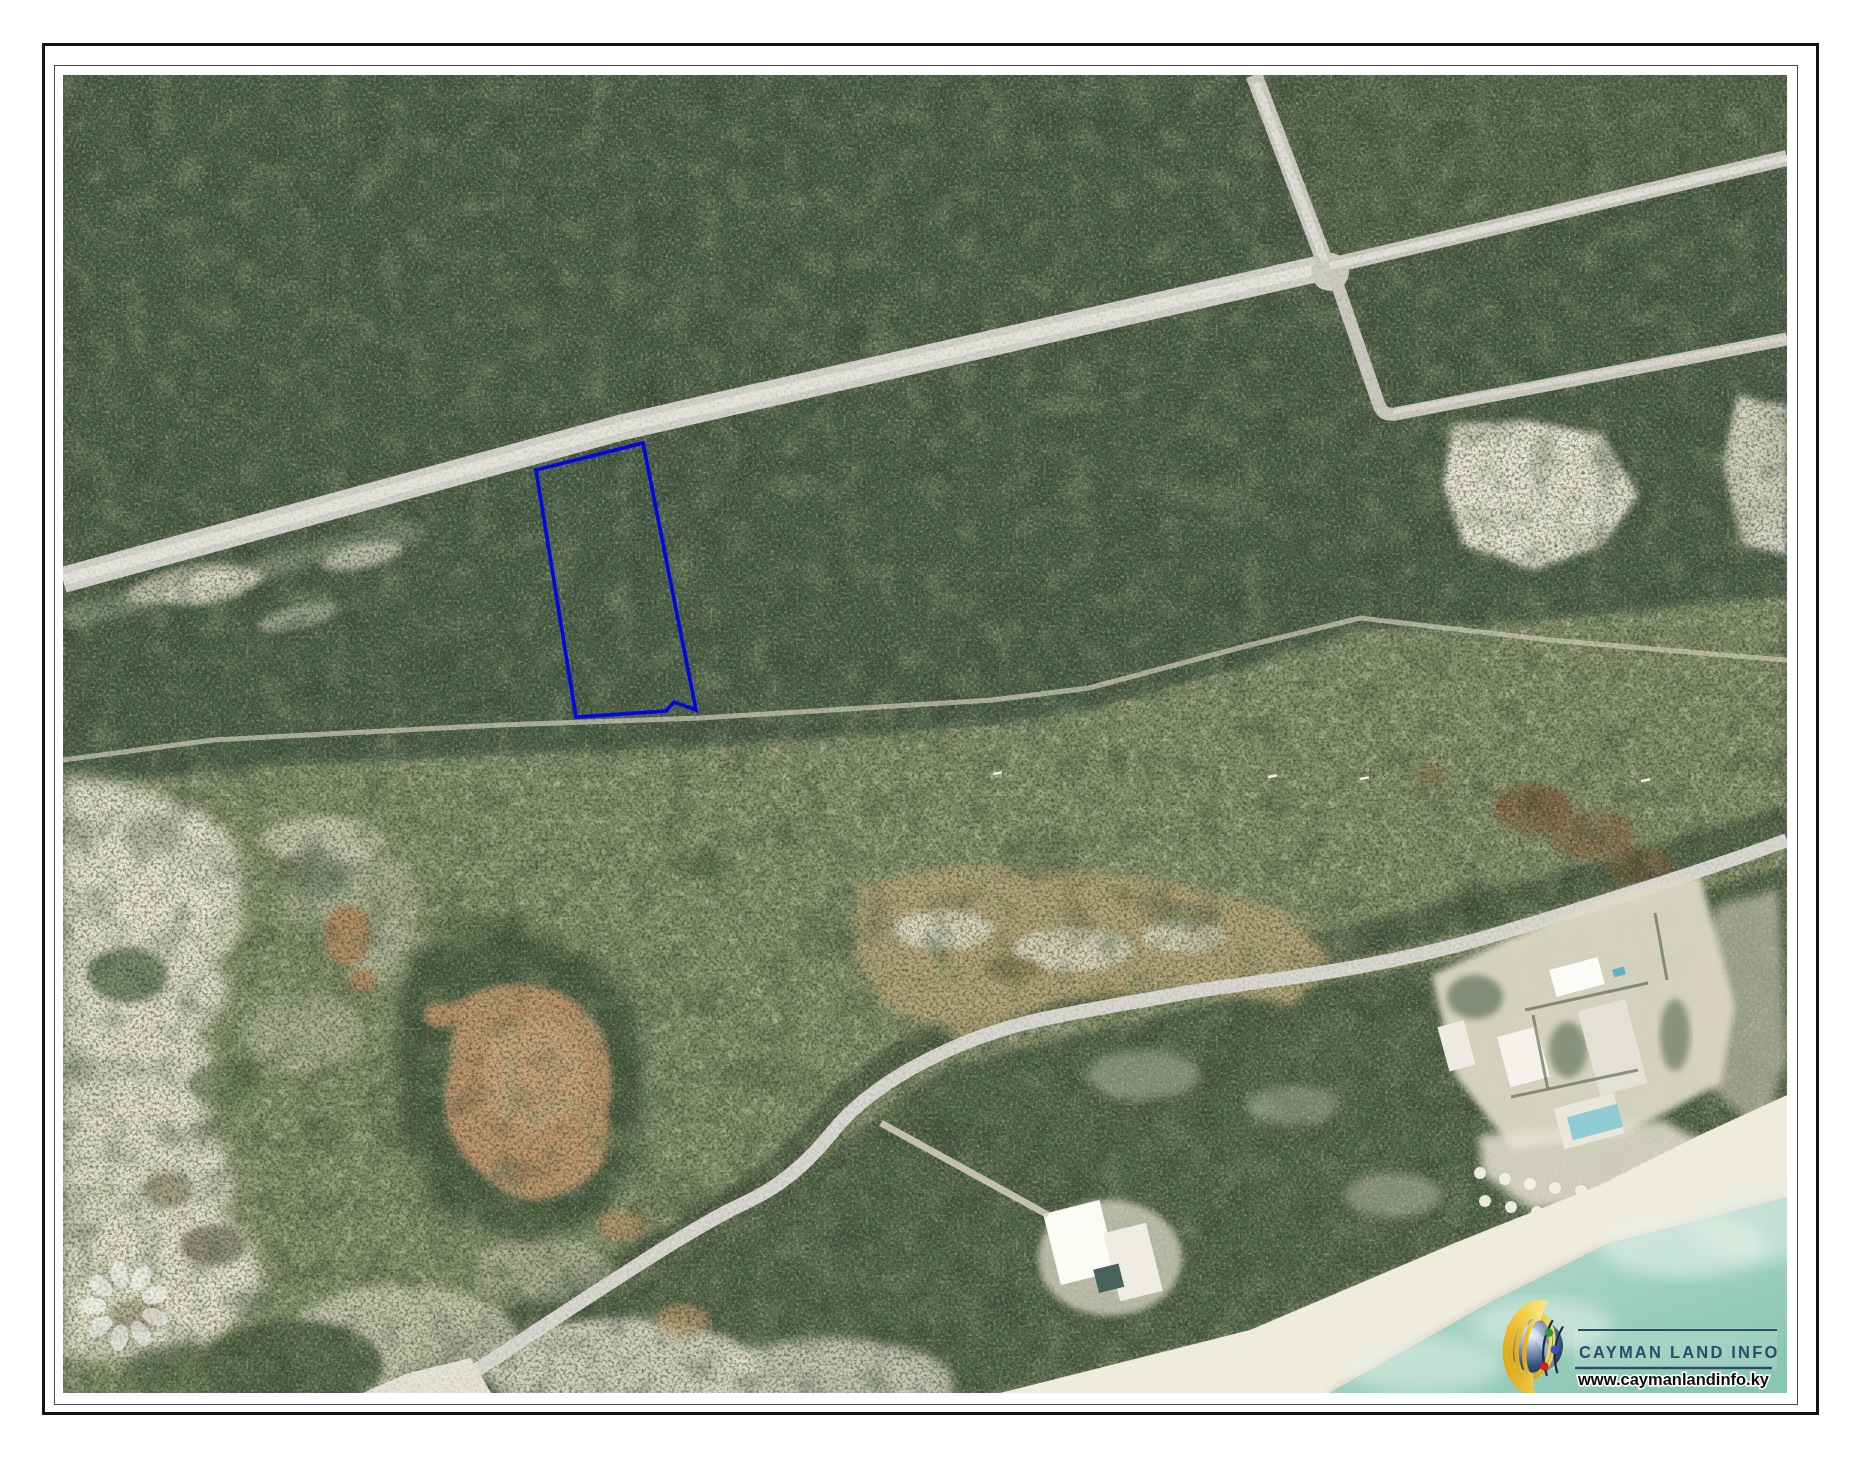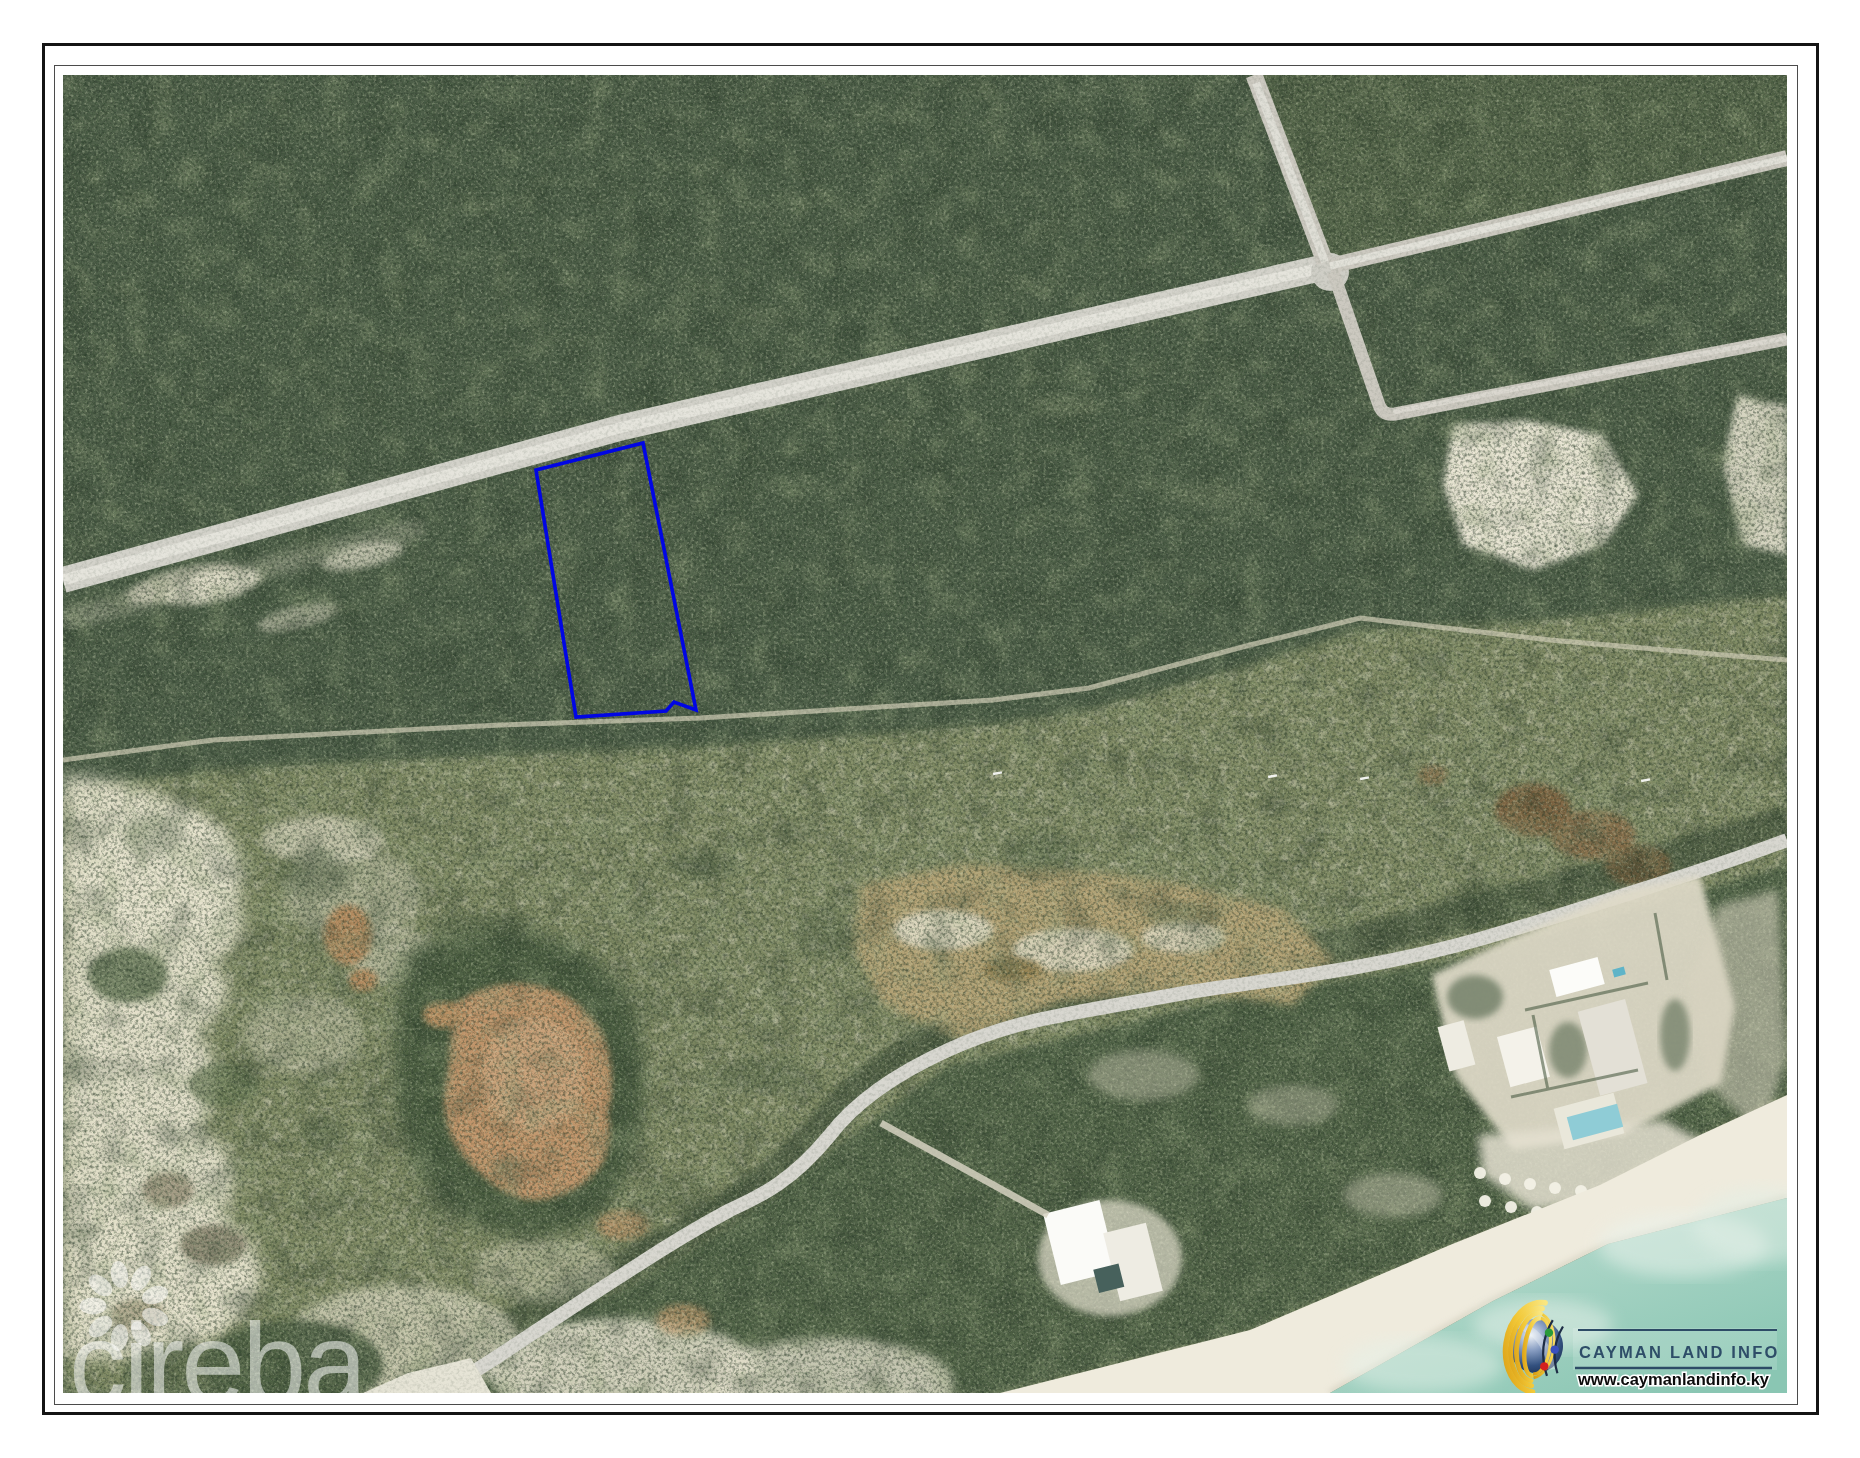--- a/index.html
+++ b/index.html
@@ -302,16 +302,15 @@
     <path d="M1475,1239 A21,33 0 0 1 1475,1303" fill="none" stroke="url(#goldG)" stroke-width="2.8"></path>
     <path d="M1486,1243 Q1474,1271 1488,1299" fill="none" stroke="#1d2c45" stroke-width="2.2"></path>
     <path d="M1497,1248 Q1487,1272 1498,1295" fill="none" stroke="#1d2c45" stroke-width="2.2"></path>
     <circle cx="1484" cy="1256" r="4.2" fill="#2a9a3a"></circle>
     <circle cx="1492" cy="1272" r="4.2" fill="#3a50c0"></circle>
     <circle cx="1484" cy="1290" r="4.2" fill="#d42020"></circle>
   </g>
 </g>
 </svg>
 
-<div class="abs" style="left:6px;top:1231px;font-size:115px;color:rgba(255,255,255,0.52);letter-spacing:-3px;line-height:1;">cireba</div>
 
 <div class="abs" style="left:13px;top:1319px;font-size:22px;letter-spacing:-0.5px;color:#bef264;">1/23/25 10:59 PM</div>
 </div>
 
 </body></html>

